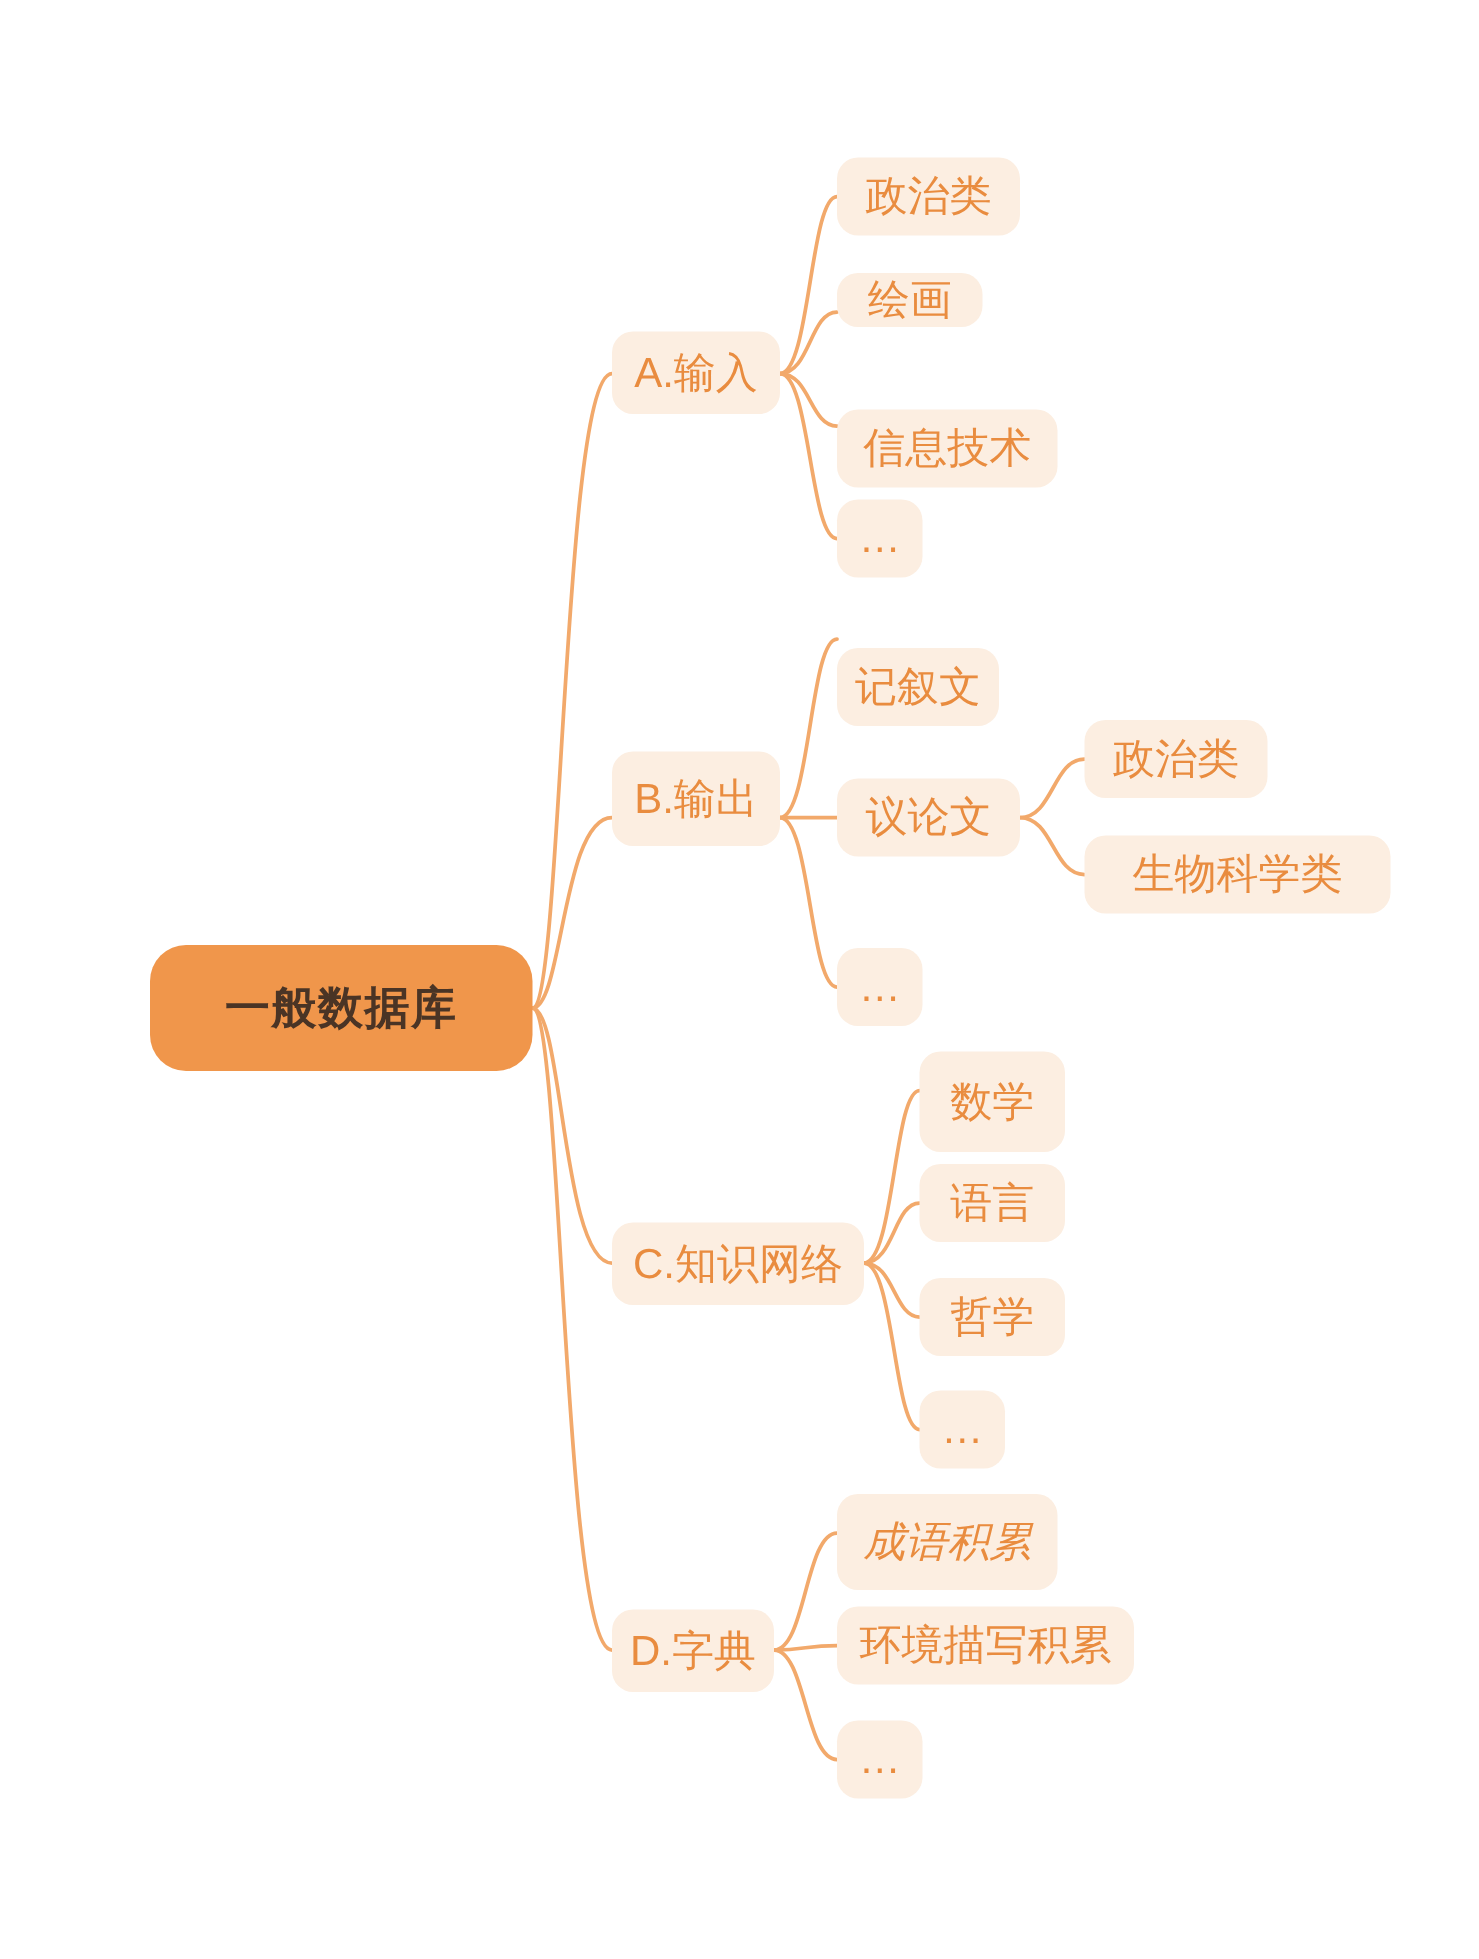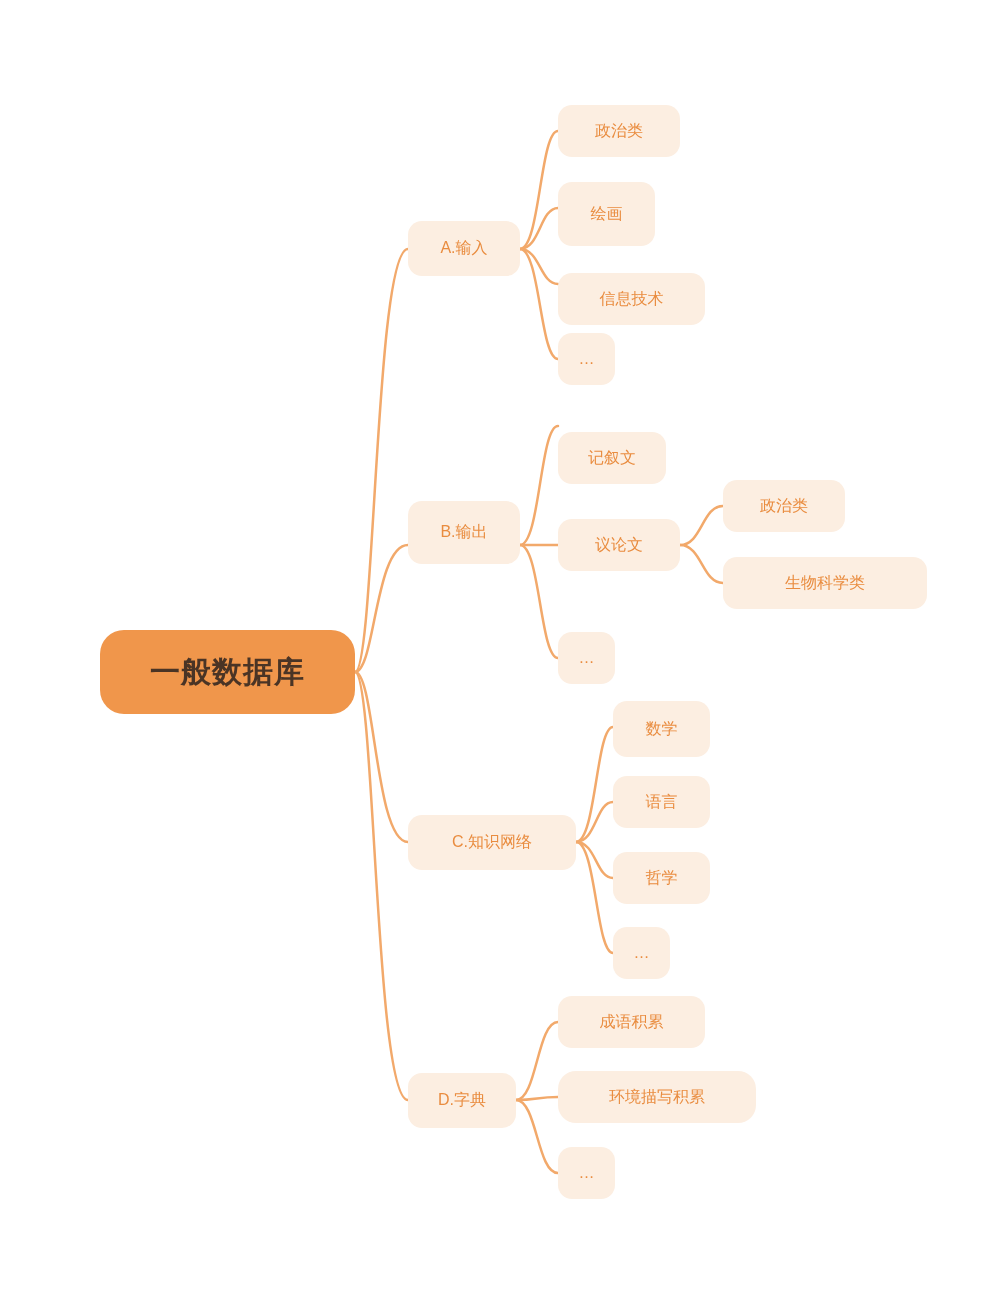--- a/index.html
+++ b/index.html
@@ -35,21 +35,21 @@
     background: var(--root-bg, #F0964B);
     color: var(--root-text, #4A3425);
     font-size: 30px;
     font-weight: 600;
     border-radius: 24px;
     letter-spacing: 1px;
   }
   .node.leaf {
     background: var(--node-bg, #FCEEE1);
     color: var(--node-text, #E98C3F);
-    font-size: 16px;
+    font-size: 28px;
     font-weight: 400;
   }
 </style>
 </head>
 <body>
 
 <div class="canvas">
 
   <svg class="links" width="986" height="1306" viewBox="0 0 986 1306" fill="none">
     <g stroke="#F2A96B" stroke-width="2.5" fill="none" stroke-linecap="round">
@@ -79,35 +79,35 @@
       <path d="M516 1100 C537 1100 537 1022 558 1022"></path>
       <path d="M516 1100 C537 1100 537 1097 558 1097"></path>
       <path d="M516 1100 C537 1100 537 1173 558 1173"></path>
     </g>
   </svg>
 
   <div class="node root" style="left:100px;top:630px;width:255px;height:84px;">一般数据库</div>
 
   <div class="node leaf" style="left:408px;top:221px;width:112px;height:55px;">A.输入</div>
   <div class="node leaf" style="left:558px;top:105px;width:122px;height:52px;">政治类</div>
-  <div class="node leaf" style="left:558px;top:182px;width:97px;height:64px;">绘画</div>
+  <div class="node leaf" style="left:558px;top:182px;width:97px;height:36px;">绘画</div>
   <div class="node leaf" style="left:558px;top:258px;width:147px;height:52px;margin-top:15px;">信息技术</div>
   <div class="node leaf" style="left:558px;top:333px;width:57px;height:52px;">…</div>
 
   <div class="node leaf" style="left:408px;top:501px;width:112px;height:63px;">B.输出</div>
   <div class="node leaf" style="left:558px;top:400px;width:108px;height:52px;margin-top:32px;">记叙文</div>
   <div class="node leaf" style="left:558px;top:519px;width:122px;height:52px;">议论文</div>
   <div class="node leaf" style="left:723px;top:480px;width:122px;height:52px;">政治类</div>
   <div class="node leaf" style="left:723px;top:557px;width:204px;height:52px;">生物科学类</div>
   <div class="node leaf" style="left:558px;top:632px;width:57px;height:52px;">…</div>
 
   <div class="node leaf" style="left:408px;top:815px;width:168px;height:55px;">C.知识网络</div>
-  <div class="node leaf" style="left:613px;top:701px;width:97px;height:56px;">数学</div>
+  <div class="node leaf" style="left:613px;top:701px;width:97px;height:67px;">数学</div>
   <div class="node leaf" style="left:613px;top:776px;width:97px;height:52px;">语言</div>
   <div class="node leaf" style="left:613px;top:852px;width:97px;height:52px;">哲学</div>
   <div class="node leaf" style="left:613px;top:927px;width:57px;height:52px;">…</div>
 
   <div class="node leaf" style="left:408px;top:1073px;width:108px;height:55px;">D.字典</div>
-  <div class="node leaf" style="left:558px;top:996px;width:147px;height:52px;">成语积累</div>
-  <div class="node leaf" style="left:558px;top:1071px;width:198px;height:52px;border-radius:18px;">环境描写积累</div>
+  <div class="node leaf" style="left:558px;top:996px;width:147px;height:64px;font-style:italic;">成语积累</div>
+  <div class="node leaf" style="left:558px;top:1071px;width:198px;height:52px;">环境描写积累</div>
   <div class="node leaf" style="left:558px;top:1147px;width:57px;height:52px;">…</div>
 
 </div>
 
 </body></html>

